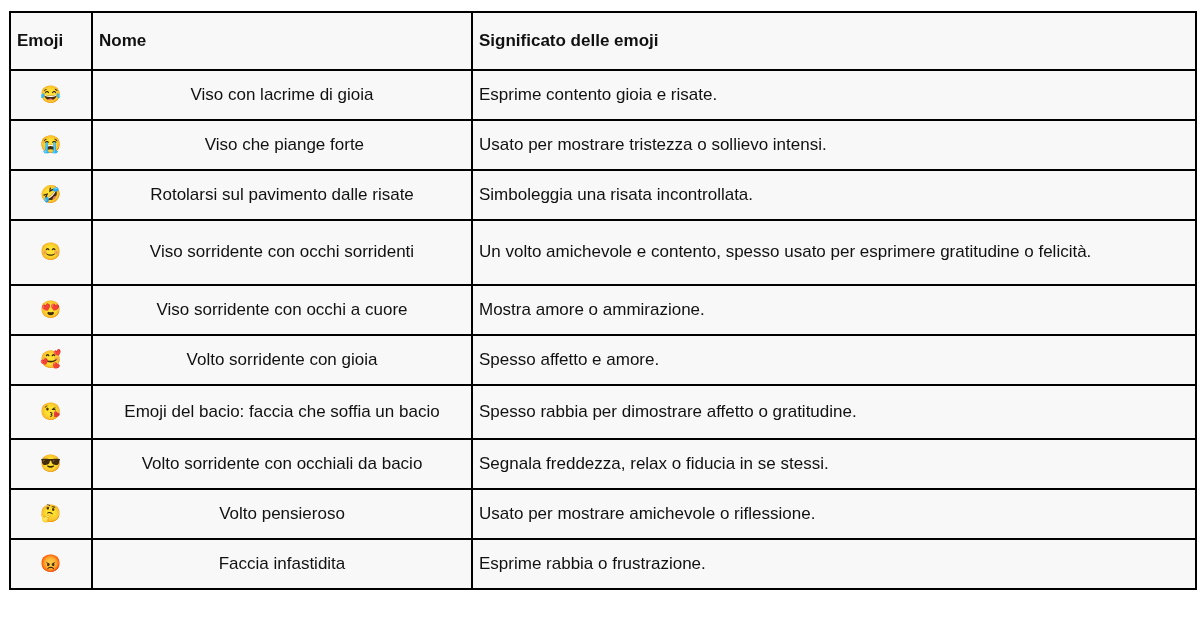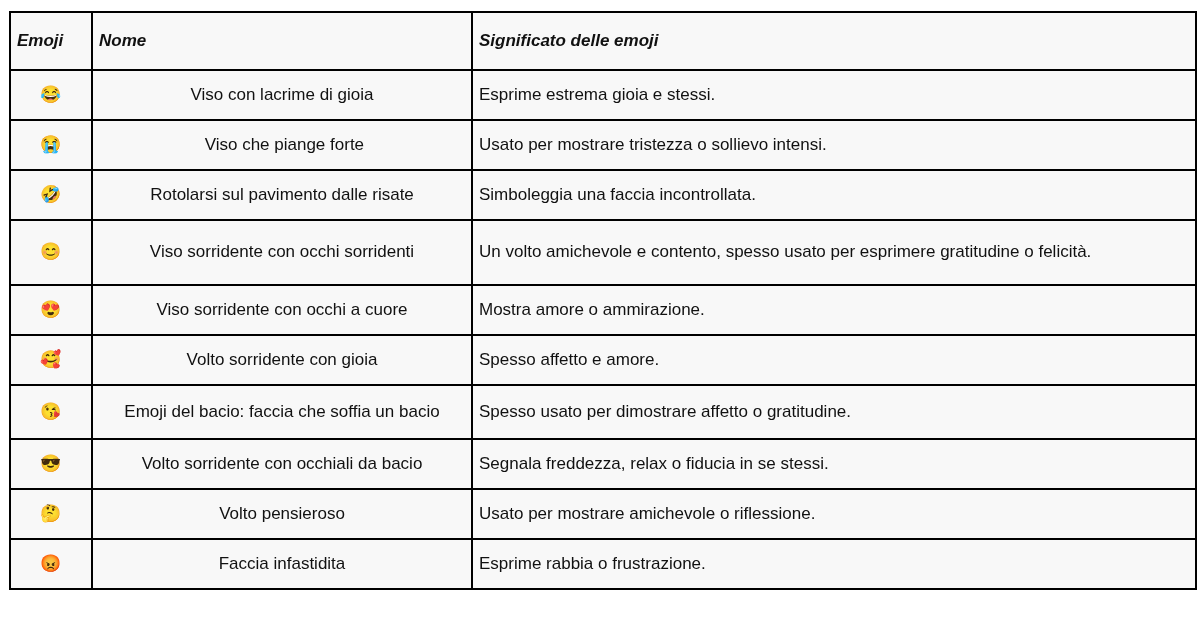--- a/index.html
+++ b/index.html
@@ -25,21 +25,20 @@
     vertical-align: middle;
     font-size: 17px;
     line-height: 1.18;
     padding: 4px 6px;
     overflow: hidden;
   }
   table.emoji-table th {
     font-weight: bold;
     text-align: left;
     height: 48px;
-    font-style: italic;
   }
   th.col-emoji { width: 68px; text-align: center; }
   th.col-name  { width: 366px; margin-top: 22px; }
   th.col-meaning { width: auto; }
   td.cell-emoji {
     text-align: center;
     font-size: 23px;
     line-height: 1;
   }
   td.cell-name { white-space: pre-wrap; text-align: center; }
@@ -57,37 +56,37 @@
       <th class="col-name">Nome</th>
       <th class="col-meaning">Significato delle emoji</th>
     </tr>
   </thead>
   <tbody id="table-body">
   <tr class="row">
     <td class="cell-emoji">
       <span class="emoji-glyph">😂</span>
     </td>
     <td class="cell-name">Viso con lacrime di gioia</td>
-    <td class="cell-meaning">Esprime estrema gioia e stessi.</td>
+    <td class="cell-meaning">Esprime contento gioia e risate.</td>
   </tr>
 
   <tr class="row">
     <td class="cell-emoji">
       <span class="emoji-glyph">😭</span>
     </td>
     <td class="cell-name"> Viso che piange forte</td>
     <td class="cell-meaning">Usato per mostrare tristezza o sollievo intensi.</td>
   </tr>
 
   <tr class="row">
     <td class="cell-emoji">
       <span class="emoji-glyph">🤣</span>
     </td>
     <td class="cell-name">Rotolarsi sul pavimento dalle risate</td>
-    <td class="cell-meaning">Simboleggia una faccia incontrollata.</td>
+    <td class="cell-meaning">Simboleggia una risata incontrollata.</td>
   </tr>
 
   <tr class="row-tall">
     <td class="cell-emoji">
       <span class="emoji-glyph">😊</span>
     </td>
     <td class="cell-name">Viso sorridente con occhi sorridenti</td>
     <td class="cell-meaning">Un volto amichevole e contento, spesso usato per esprimere gratitudine o felicità.</td>
   </tr>
 
@@ -105,21 +104,21 @@
     </td>
     <td class="cell-name">Volto sorridente con gioia</td>
     <td class="cell-meaning">Spesso affetto e amore.</td>
   </tr>
 
   <tr class="row-med">
     <td class="cell-emoji">
       <span class="emoji-glyph">😘</span>
     </td>
     <td class="cell-name">Emoji del bacio: faccia che soffia un bacio</td>
-    <td class="cell-meaning">Spesso usato per dimostrare affetto o gratitudine.</td>
+    <td class="cell-meaning">Spesso rabbia per dimostrare affetto o gratitudine.</td>
   </tr>
 
   <tr class="row">
     <td class="cell-emoji">
       <span class="emoji-glyph">😎</span>
     </td>
     <td class="cell-name">Volto sorridente con occhiali da bacio</td>
     <td class="cell-meaning">Segnala freddezza, relax o fiducia in se stessi.</td>
   </tr>
 

